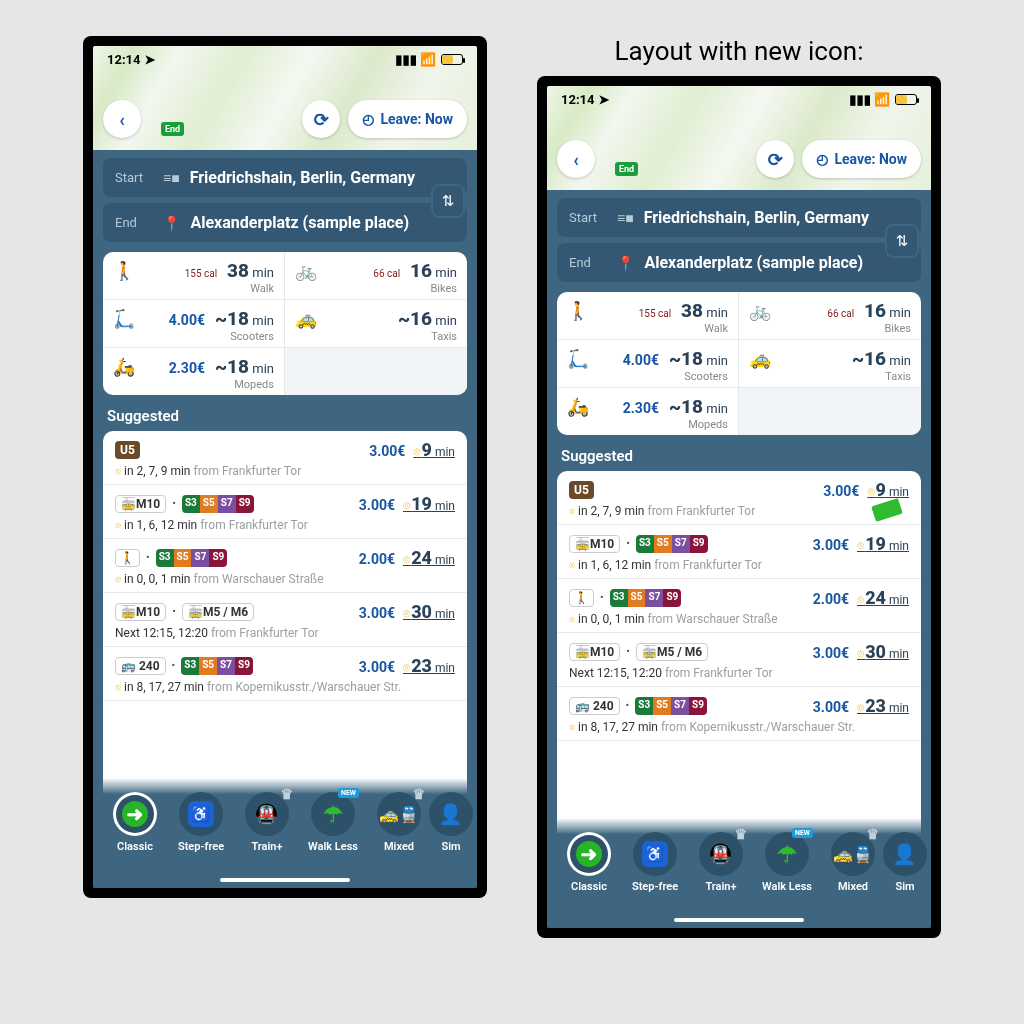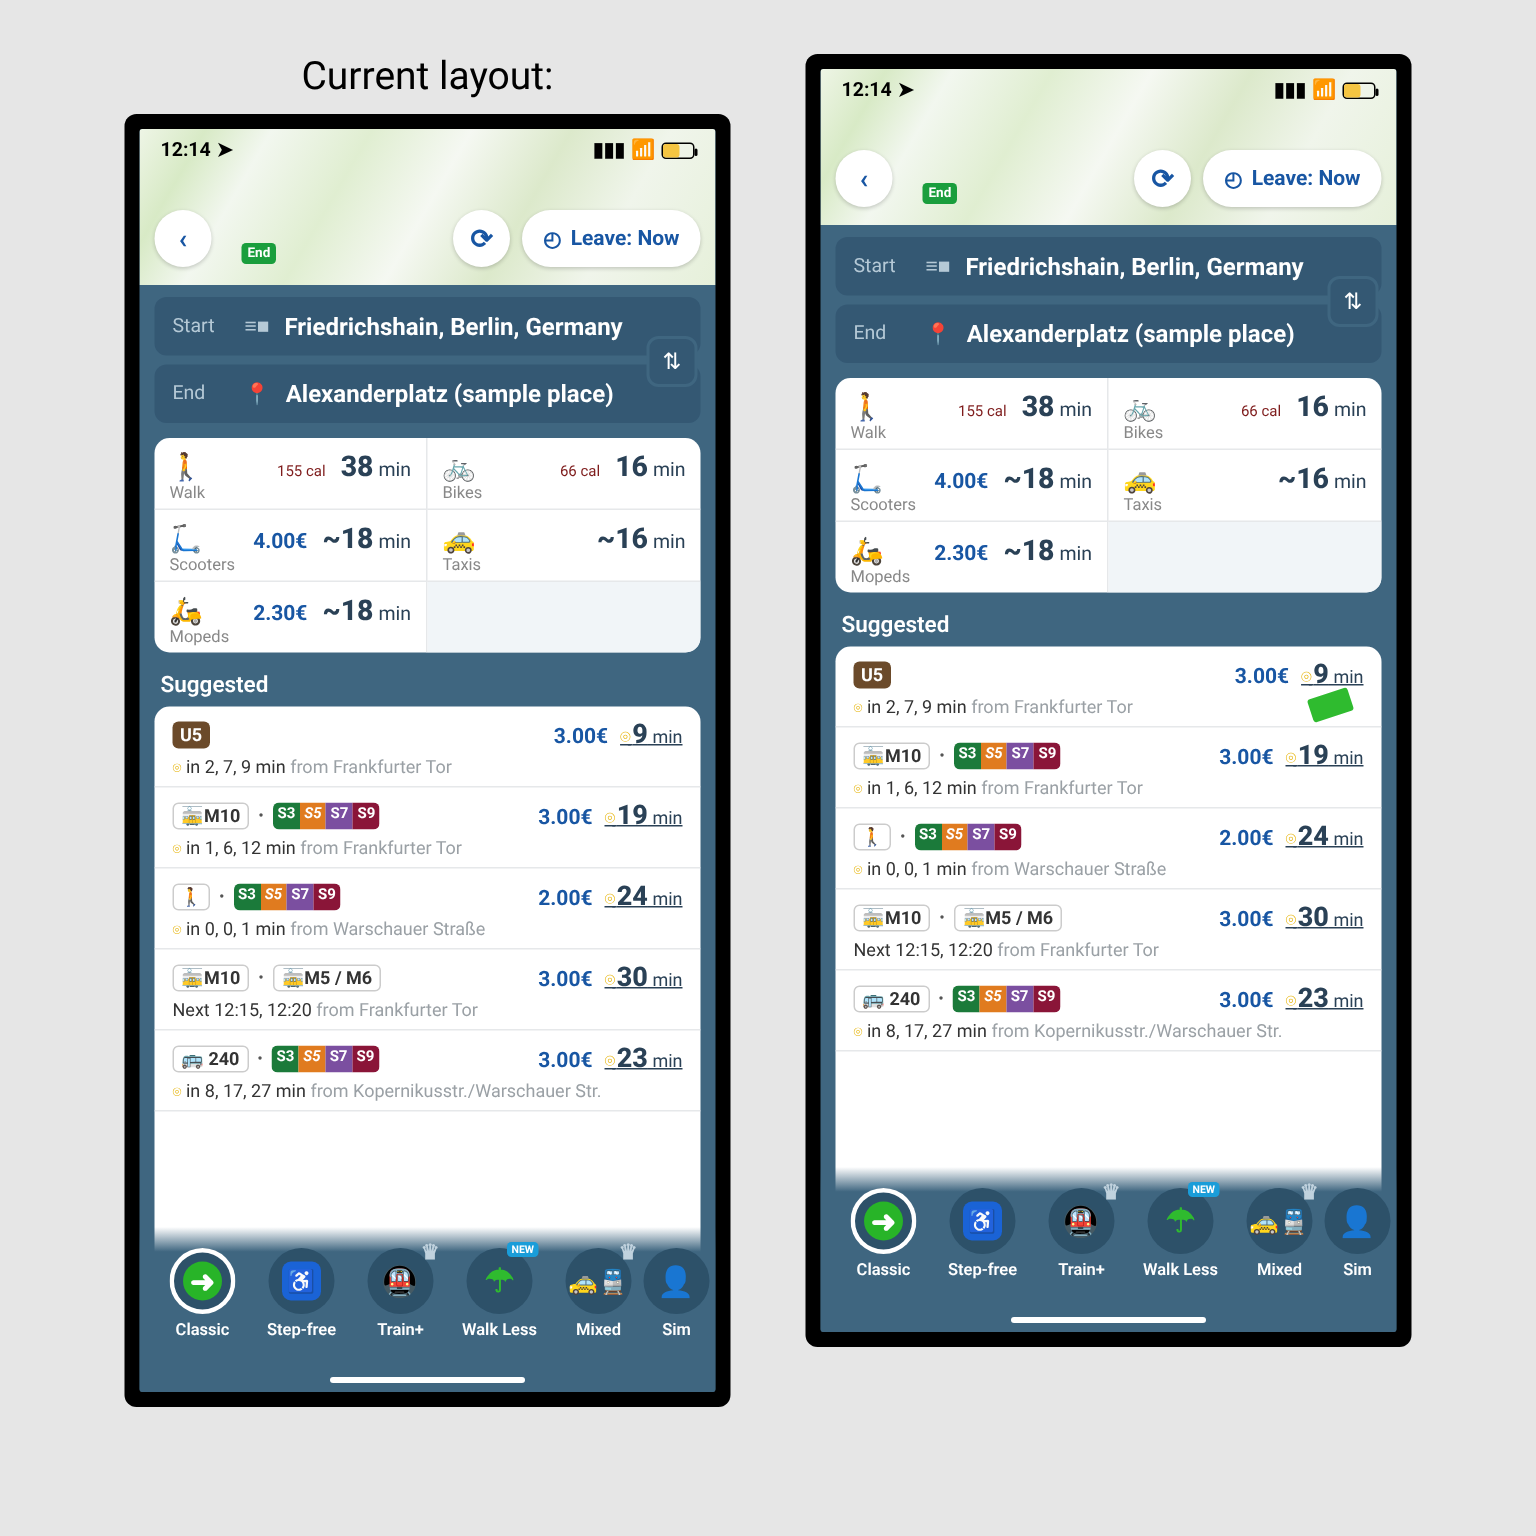--- a/index.html
+++ b/index.html
@@ -103,21 +103,21 @@
     padding: 7px 10px 4px 10px; position: relative;
   }
   .cell:nth-child(2n){ border-right:none; }
   .cell.last-row { border-bottom: none; }
   .cell-top { display: flex; align-items: baseline; gap: 10px; }
   .cell-icon { color: #2a4156; font-size: 18px; width: 20px; text-align:center; }
   .cell-cal { color: #7f1d1d; font-size: 10px; margin-left: auto; }
   .cell-price { color: #1856a3; font-size: 14px; font-weight: 700; margin-left:auto; }
   .cell-time { color: #2a4156; font-size: 13px; font-weight: 400; }
   .cell-time b { font-size: 19px; font-weight: 800; }
-  .cell-label { color: #888; font-size: 11px; margin-top: 0px; }
+  .cell-label { color: #888; font-size: 11px; margin-top: 0px; text-align: right; }
   .cell.empty { background: #f1f5f8; }
   
   .suggested-title { color: #fff; font-size: 15px; font-weight: 600; margin: 12px 14px 6px 14px; }
   .list-card {
     margin: 0 10px; background: #fff; border-radius: 10px;
     flex: 1; overflow: hidden;
     display:flex; flex-direction:column;
   }
   .route {
     border-bottom: 1px solid #e6e8ea;
@@ -138,21 +138,21 @@
     display: inline-flex; align-items: center;
     border-radius: 4px; padding: 1px 5px;
     font-size: 12px; font-weight: 700; color: #fff;
     height: 18px;
   }
   .badge.brown { background: #6b4a2a; }
   .badge.white { background: #fff; color: #333; border: 1px solid #ccc; font-weight:700; }
   .badge.walker { background:#fff; color:#777; border:1px solid #ccc; padding:1px 4px;}
   .sbahn { display:inline-flex; border-radius:4px; overflow:hidden; height:18px; }
   .sbahn span { font-size: 10px; font-weight:700; color:#fff; padding: 2px 3px; }
-  .s3 { background:#1b7a3a; } .s5 { background:#e07b1f;font-style:italic; } .s7 { background:#7b4fa0; } .s9 { background:#8a1538; }
+  .s3 { background:#1b7a3a; } .s5 { background:#e07b1f; } .s7 { background:#7b4fa0; } .s9 { background:#8a1538; }
   .dot { color:#555; font-size:11px; padding:0 2px; }
   .ticket-icon {
     position:absolute; right:20px; bottom:6px;
     width:28px; height:16px; background:#2fbb2f;
     transform: rotate(-18deg); border-radius:2px;
   }
   
   .tabbar {
     position: absolute; bottom: 0; left:0; right:0;
     height: 110px;
@@ -168,21 +168,20 @@
   .tab.active .tab-ic .arrow { width:26px; height:26px; background:#28b428; border-radius:50%; display:flex;align-items:center;justify-content:center;color:#fff;}
   .crown { position:absolute; top:-6px; right:6px; font-size:14px; color:#c0d2de; }
   .new-b { position:absolute; top:-4px; right:6px; background:#1a9dd9; color:#fff; font-size:7px; font-weight:700; padding:1px 3px; border-radius:3px; }
   .home-ind { position:absolute; bottom:6px; left:50%; transform:translateX(-50%); width:130px; height:4px; border-radius:3px; background:#fff; }
 
 </style>
 </head>
 <body>
 
 <div class="panel">
-  <div class="panel-title">Current layout:</div>
   <div class="phone">
     <div class="screen">
   <div class="map-area">
     <div class="status-bar">
       <div class="status-left">
               <span>12:14</span>
               <span>➤</span>
             </div>
       <div class="status-right">
         <span>▮▮▮</span>
@@ -399,20 +398,21 @@
     <div class="tab-ic">👤</div>
     <span>Sim</span>
   </div>
   </div>
   <div class="home-ind"></div>
   </div>
   </div>
 </div>
 
 <div class="panel">
+  <div class="panel-title">Layout with new icon:</div>
   <div class="phone">
     <div class="screen">
   <div class="map-area">
     <div class="status-bar">
       <div class="status-left">
               <span>12:14</span>
               <span>➤</span>
             </div>
       <div class="status-right">
         <span>▮▮▮</span>

